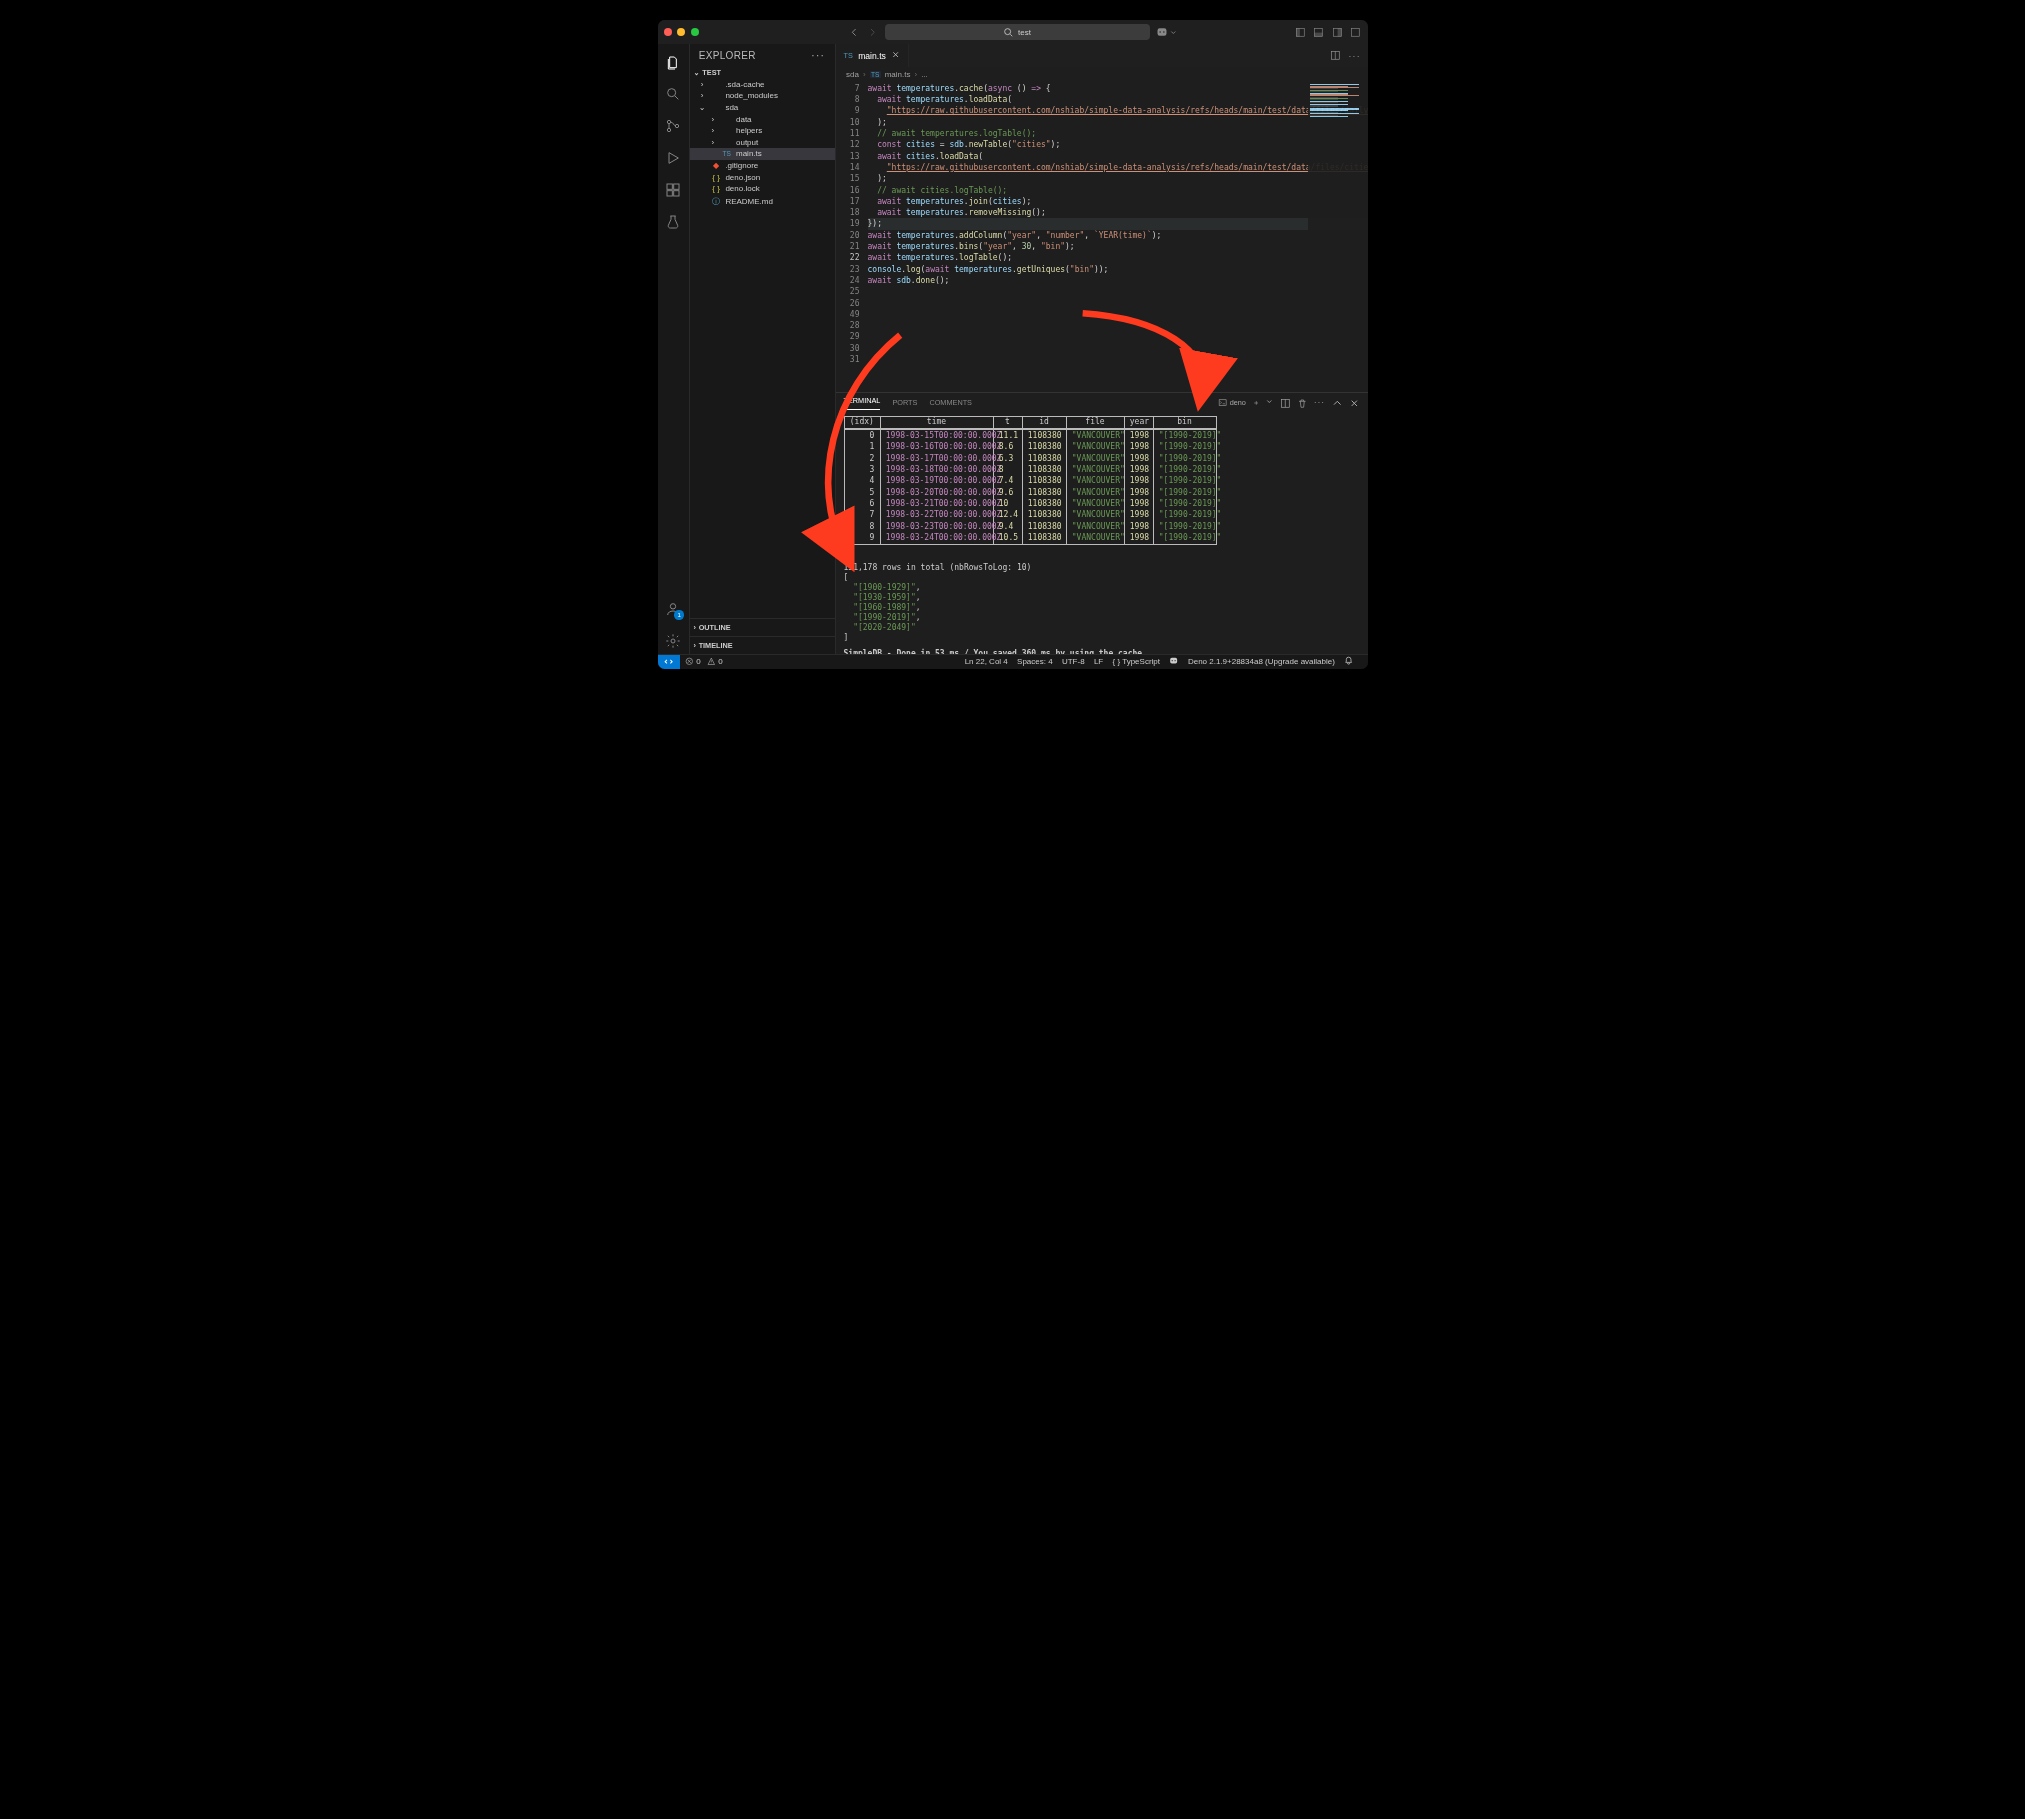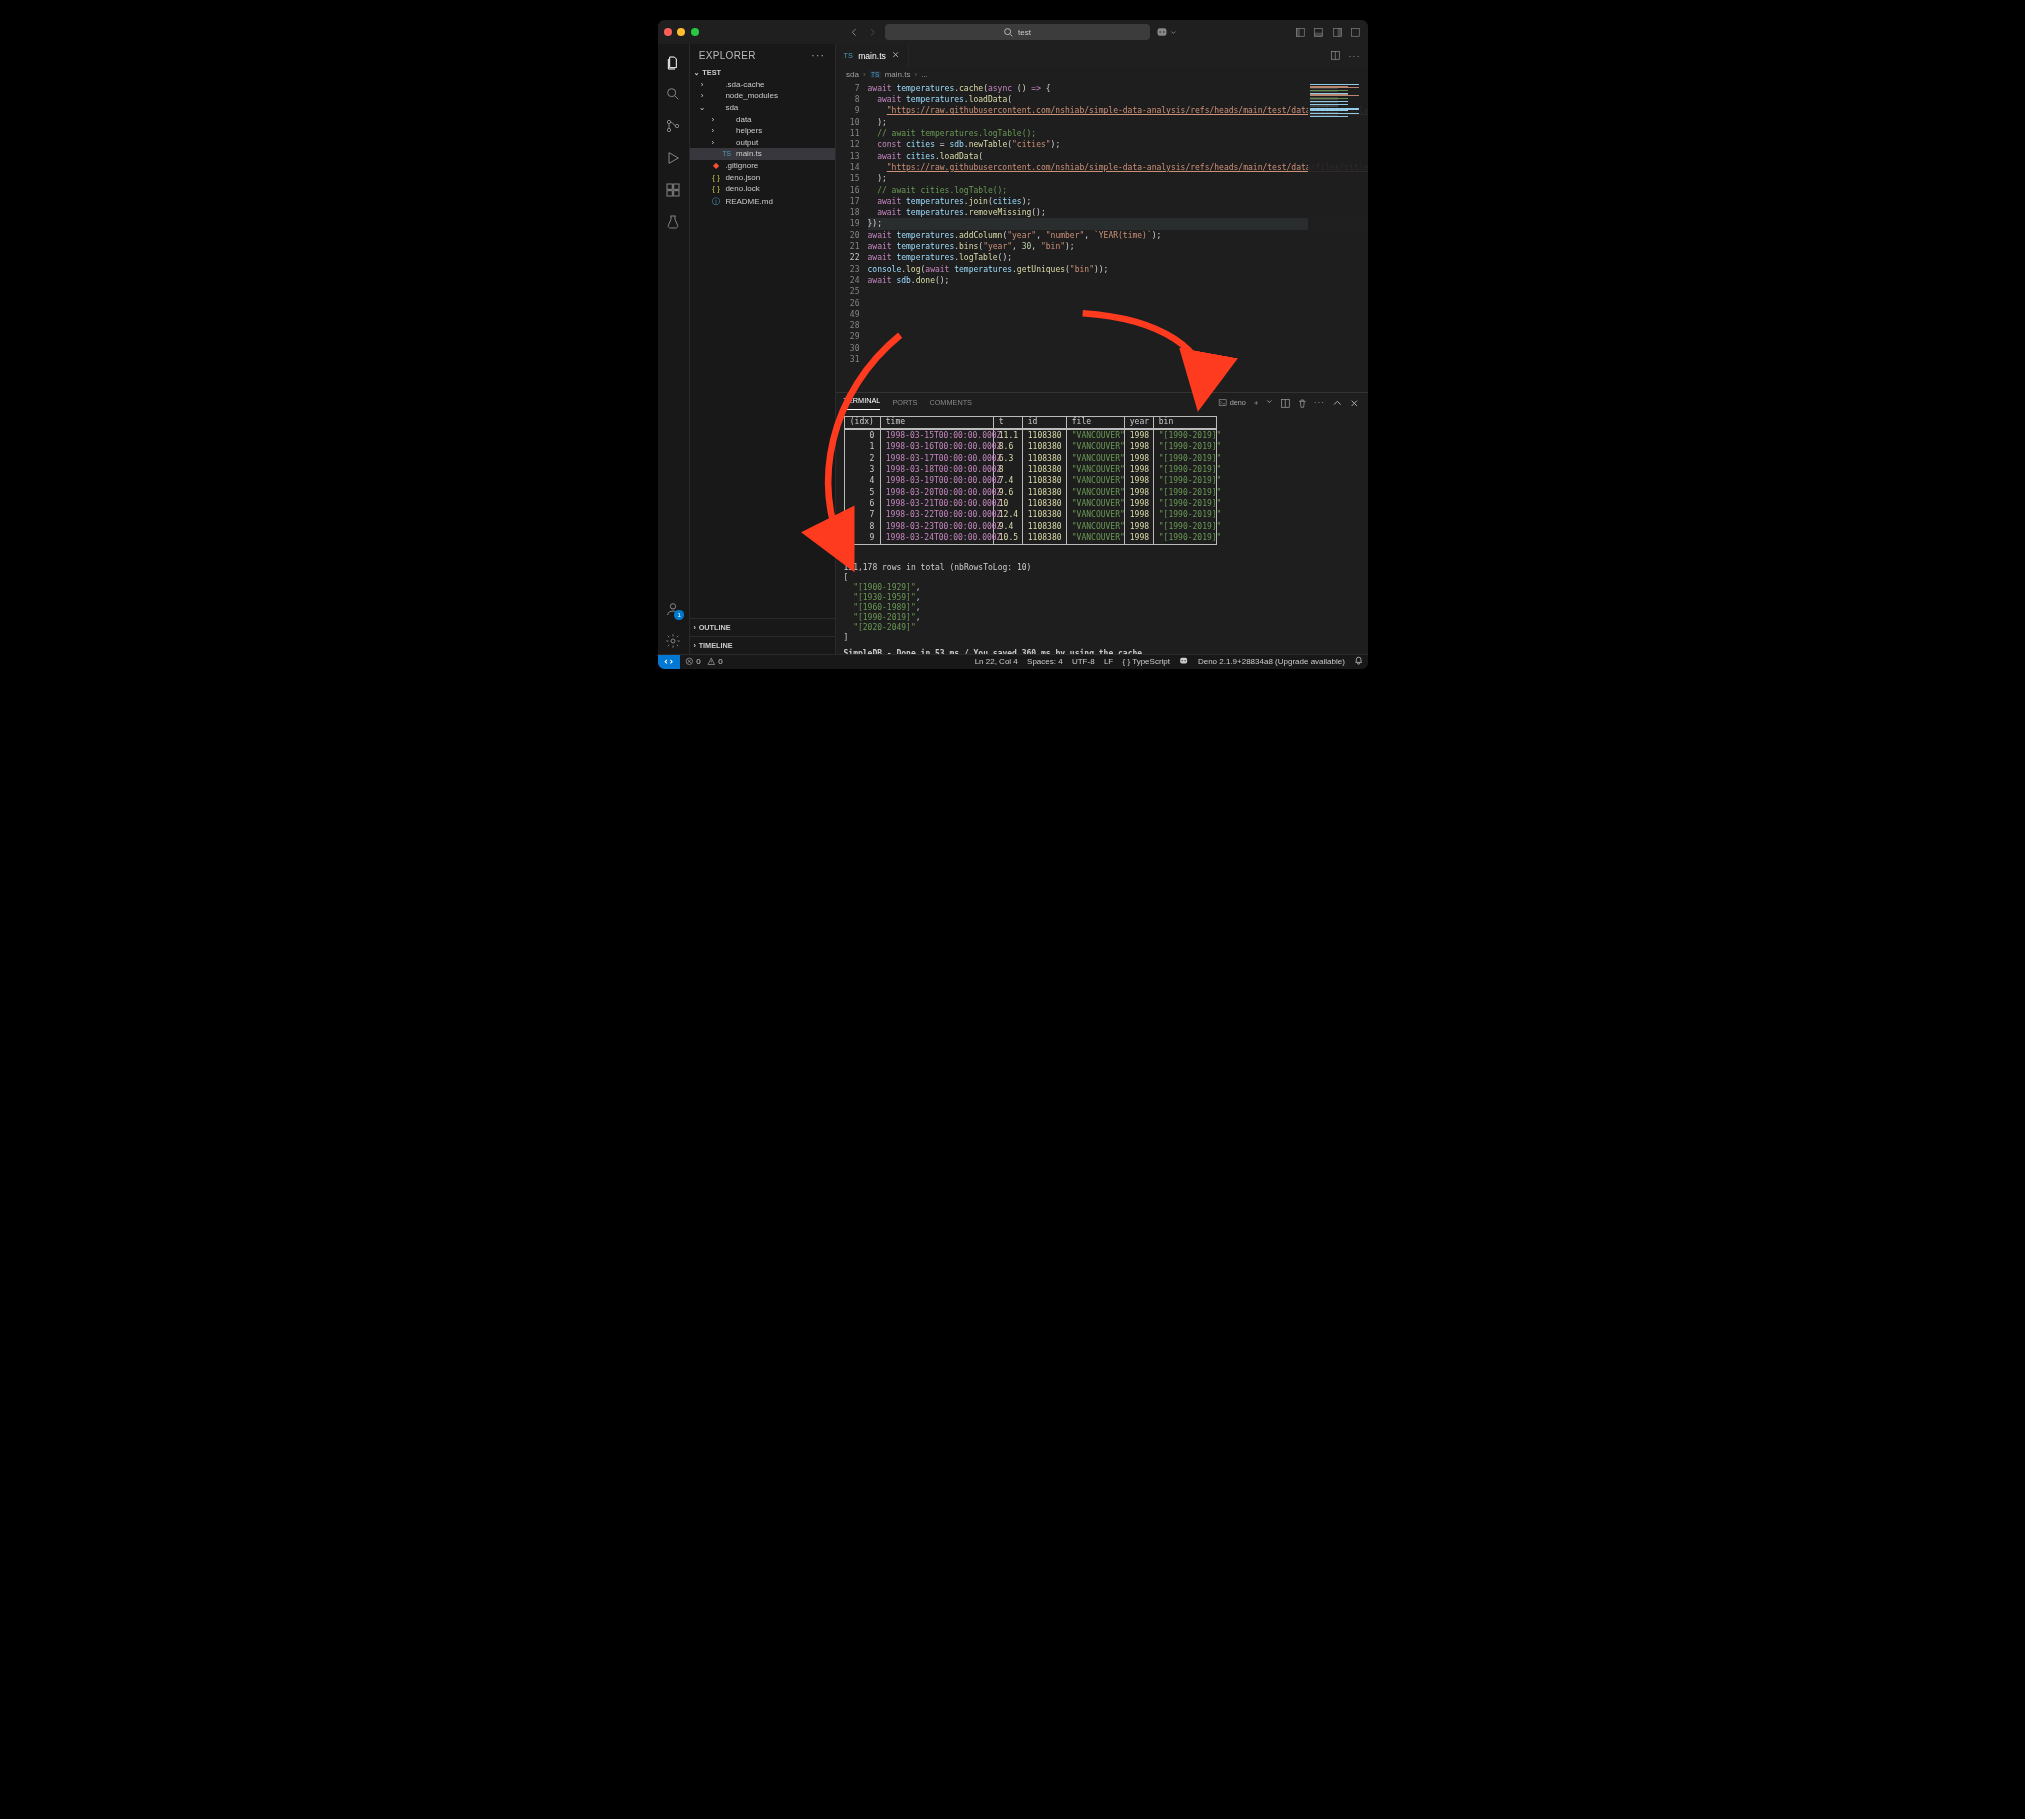--- a/index.html
+++ b/index.html
@@ -229,40 +229,40 @@
     white-space:pre;
   }
   .t-cell:last-child { border-right:none; }
   .c-idx{ width:36px; text-align:right; color:#ccc;}
   .c-time{ width:113px; color:var(--row-time);}
   .c-t{ width:29px; color:var(--row-t);}
   .c-id{ width:44px; color:var(--row-id);}
   .c-city{ width:58px; color:var(--row-city);}
   .c-year{ width:29px; color:var(--row-year);}
   .c-bin{ width:62px; color:var(--row-bin);}
-  .t-row.hdr .t-cell { color:#ccc !important; text-align:left;}
+  .t-row.hdr .t-cell { color:#ccc !important; text-align:center;}
   .t-row.hdr .c-idx { text-align:left;}
   .t-row.body-top { border-top:0.7px solid #bbb;}
 
   .uniques .u { color:#6a9955; }
   .done-line { color:#ccc;font-weight:bold; }
   .watcher { color:#569cd6; }
 
   
   .statusbar {
     height:14.6px; background:#181818;
     display:flex; align-items:center; font-size:8px; color:#ccc;
     border-top:0.7px solid #2a2a2a;
   }
   .sb-remote {
     width:22.6px; height:100%; background:#0078d4;
     display:flex; align-items:center; justify-content:center; color:#fff;
   }
   .sb-left { display:flex; align-items:center; gap:8px; padding-left:5.3px; }
-  .sb-right { margin-left:auto; display:flex; align-items:center; gap:9.3px; padding-right:4px; }
+  .sb-right { margin-left:auto; display:flex; align-items:center; gap:9.3px; padding-right:14px; }
 
   
   .arrows {
     position:absolute; inset:0; pointer-events:none;
   }
 </style>
 </head>
 <body>
 
 <div class="window">

